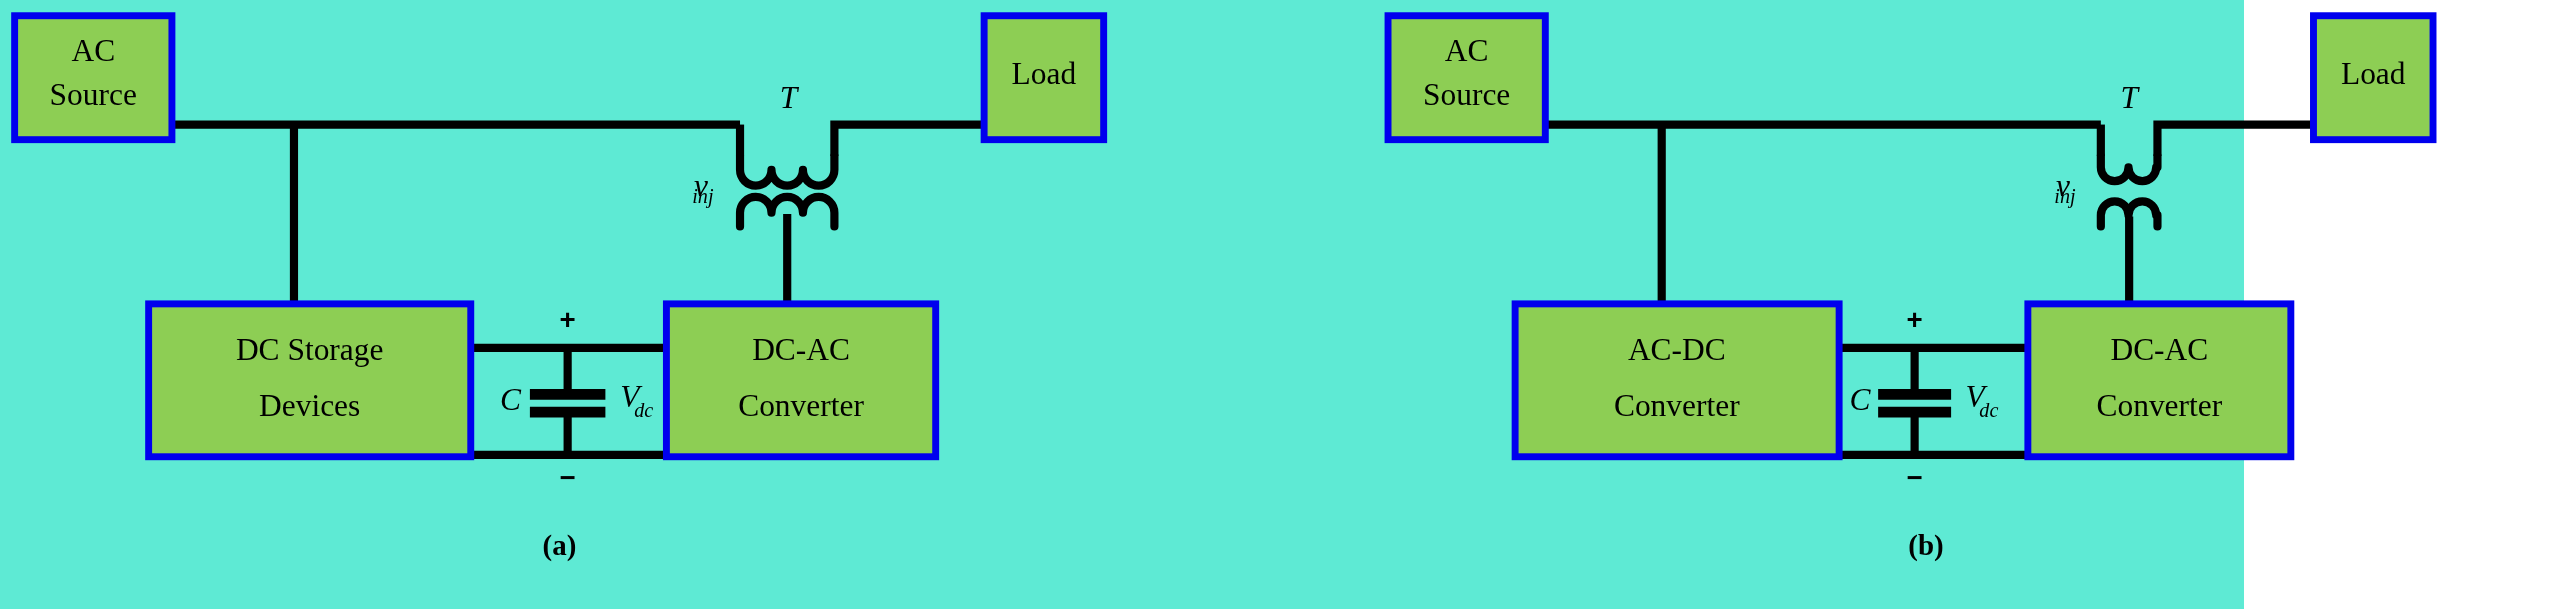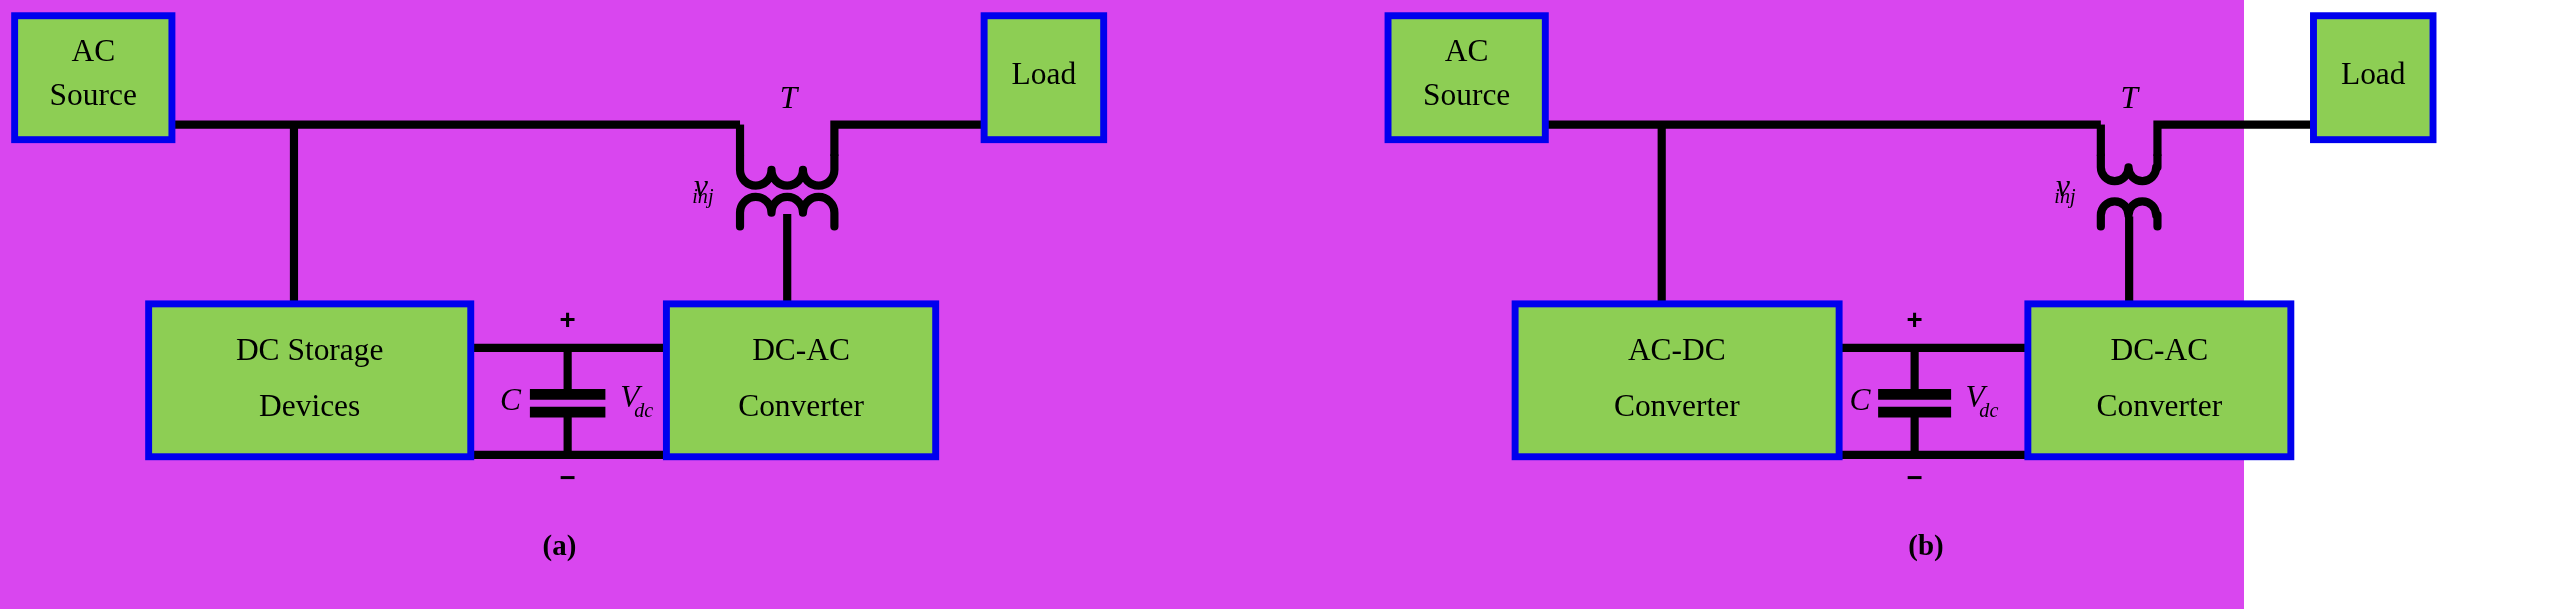--- a/index.html
+++ b/index.html
@@ -11,21 +11,21 @@
   body {
     width: 2576px;
     height: 609px;
     font-family: "Liberation Serif", "DejaVu Serif", serif;
     overflow: hidden;
   }
   #figure {
     position: relative;
     width: 2244px;
     height: 609px;
-    background: #d946ef;
+    background: #5eead4;
   }
   svg.circuit {
     display: block;
     width: 2576px;
     height: 609px;
   }
   .blk-fill   { fill: #8DCE54; }
   .blk-stroke { stroke: #0000EE; stroke-width: 11; fill: none; }
   .wire {
     stroke: #000000;

